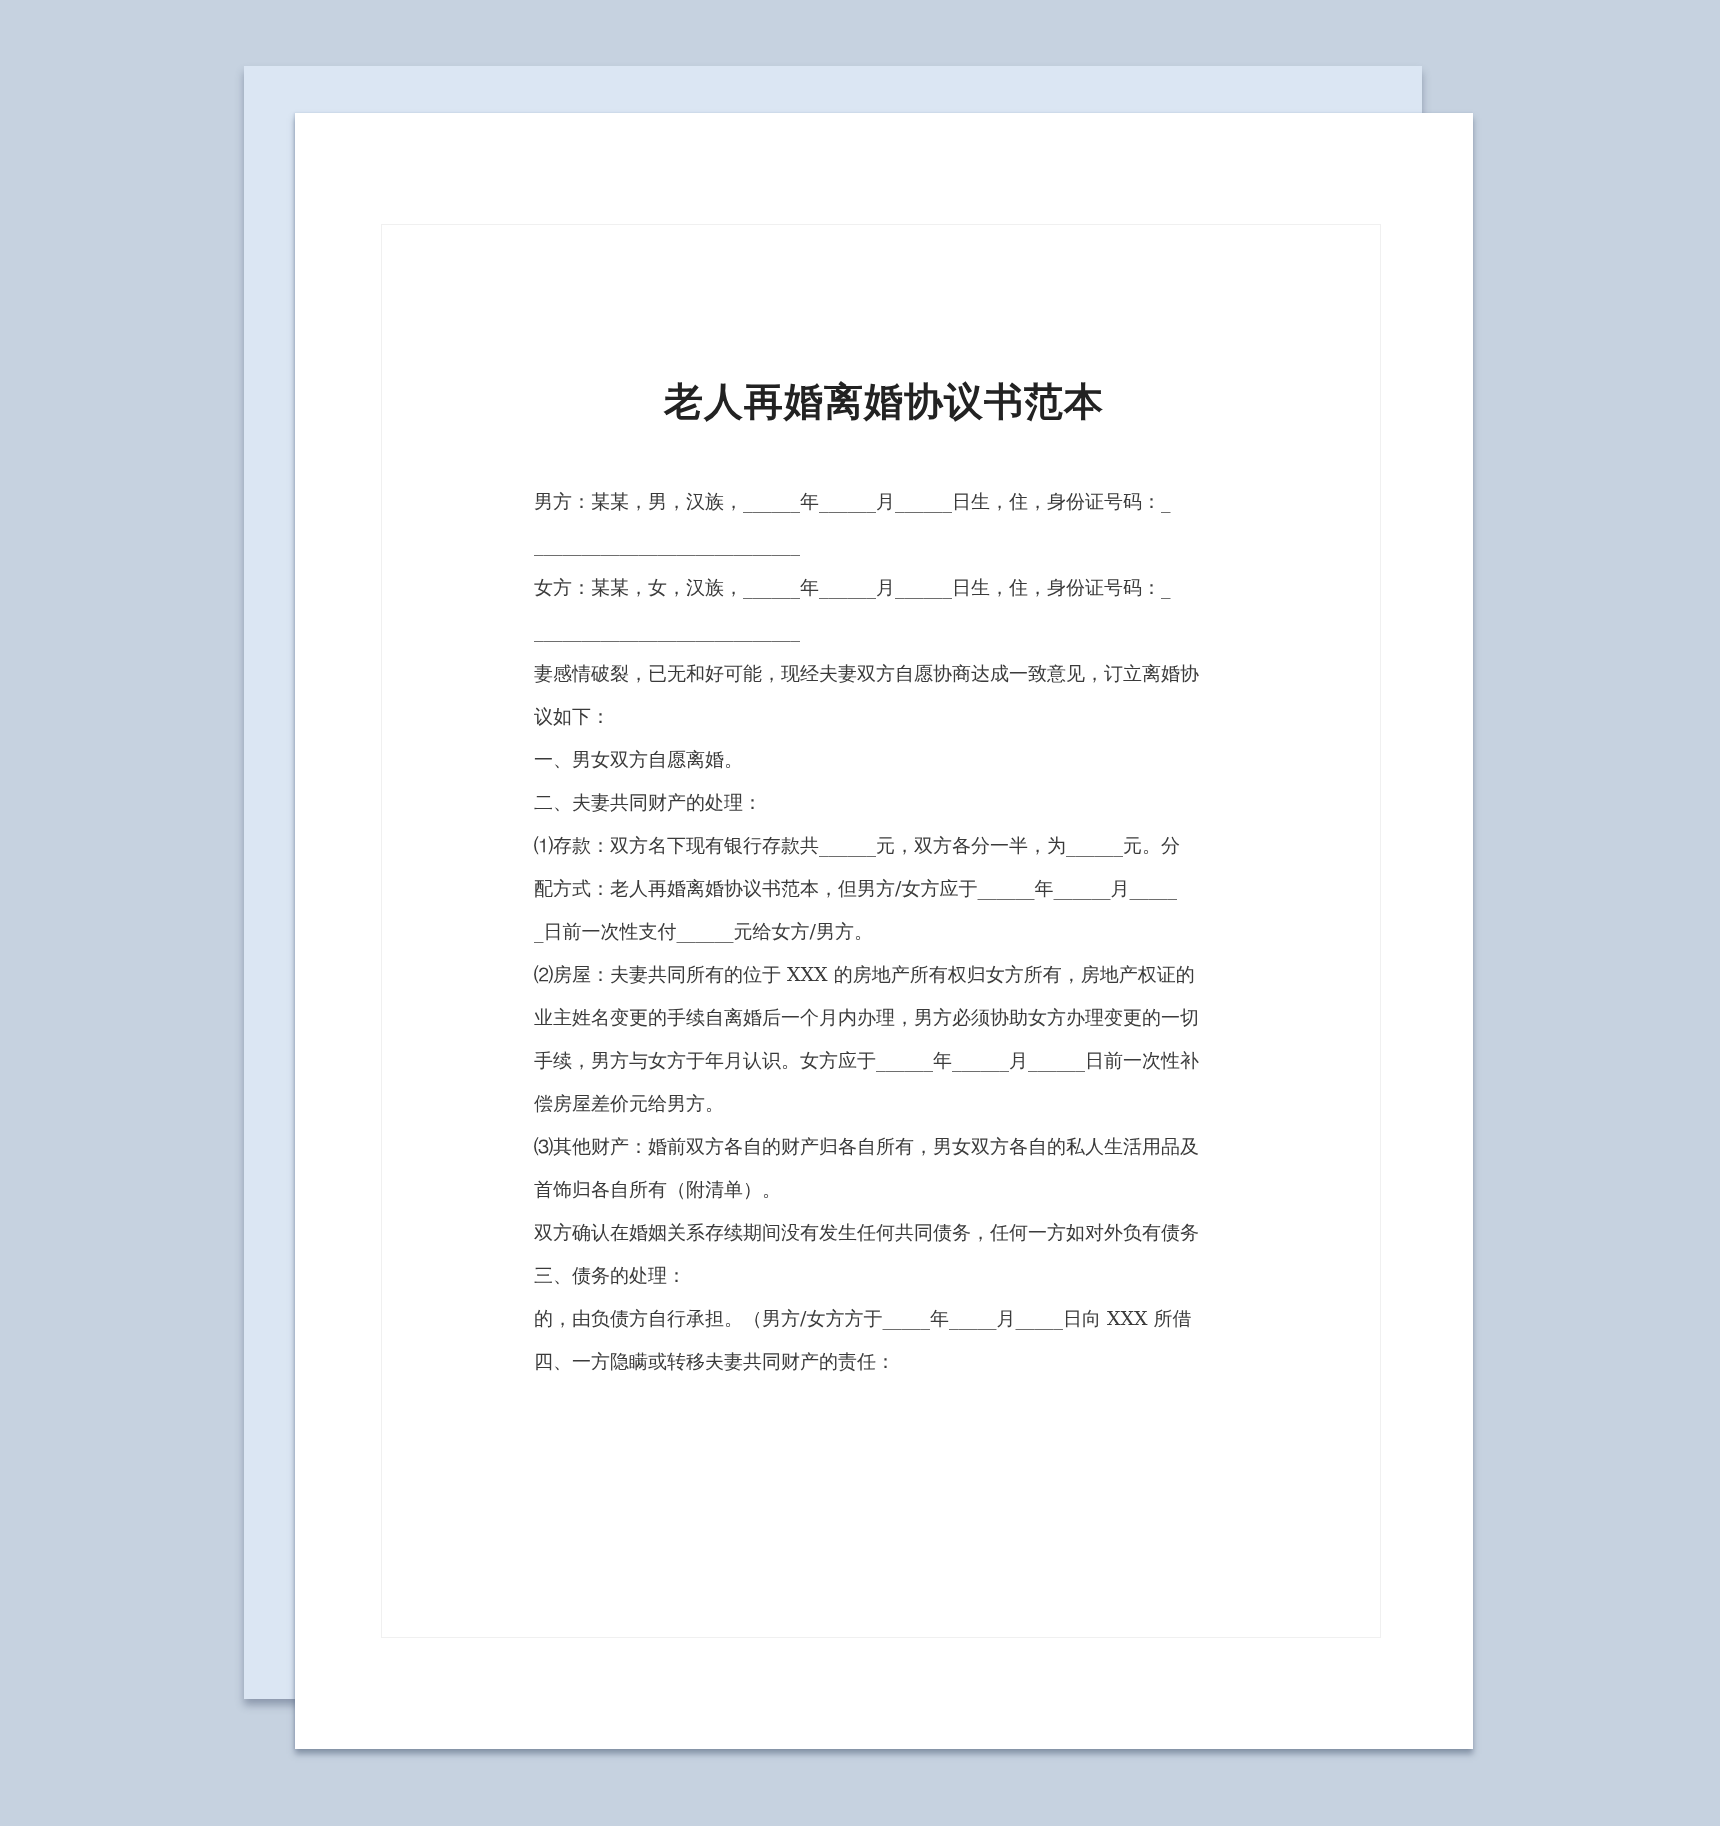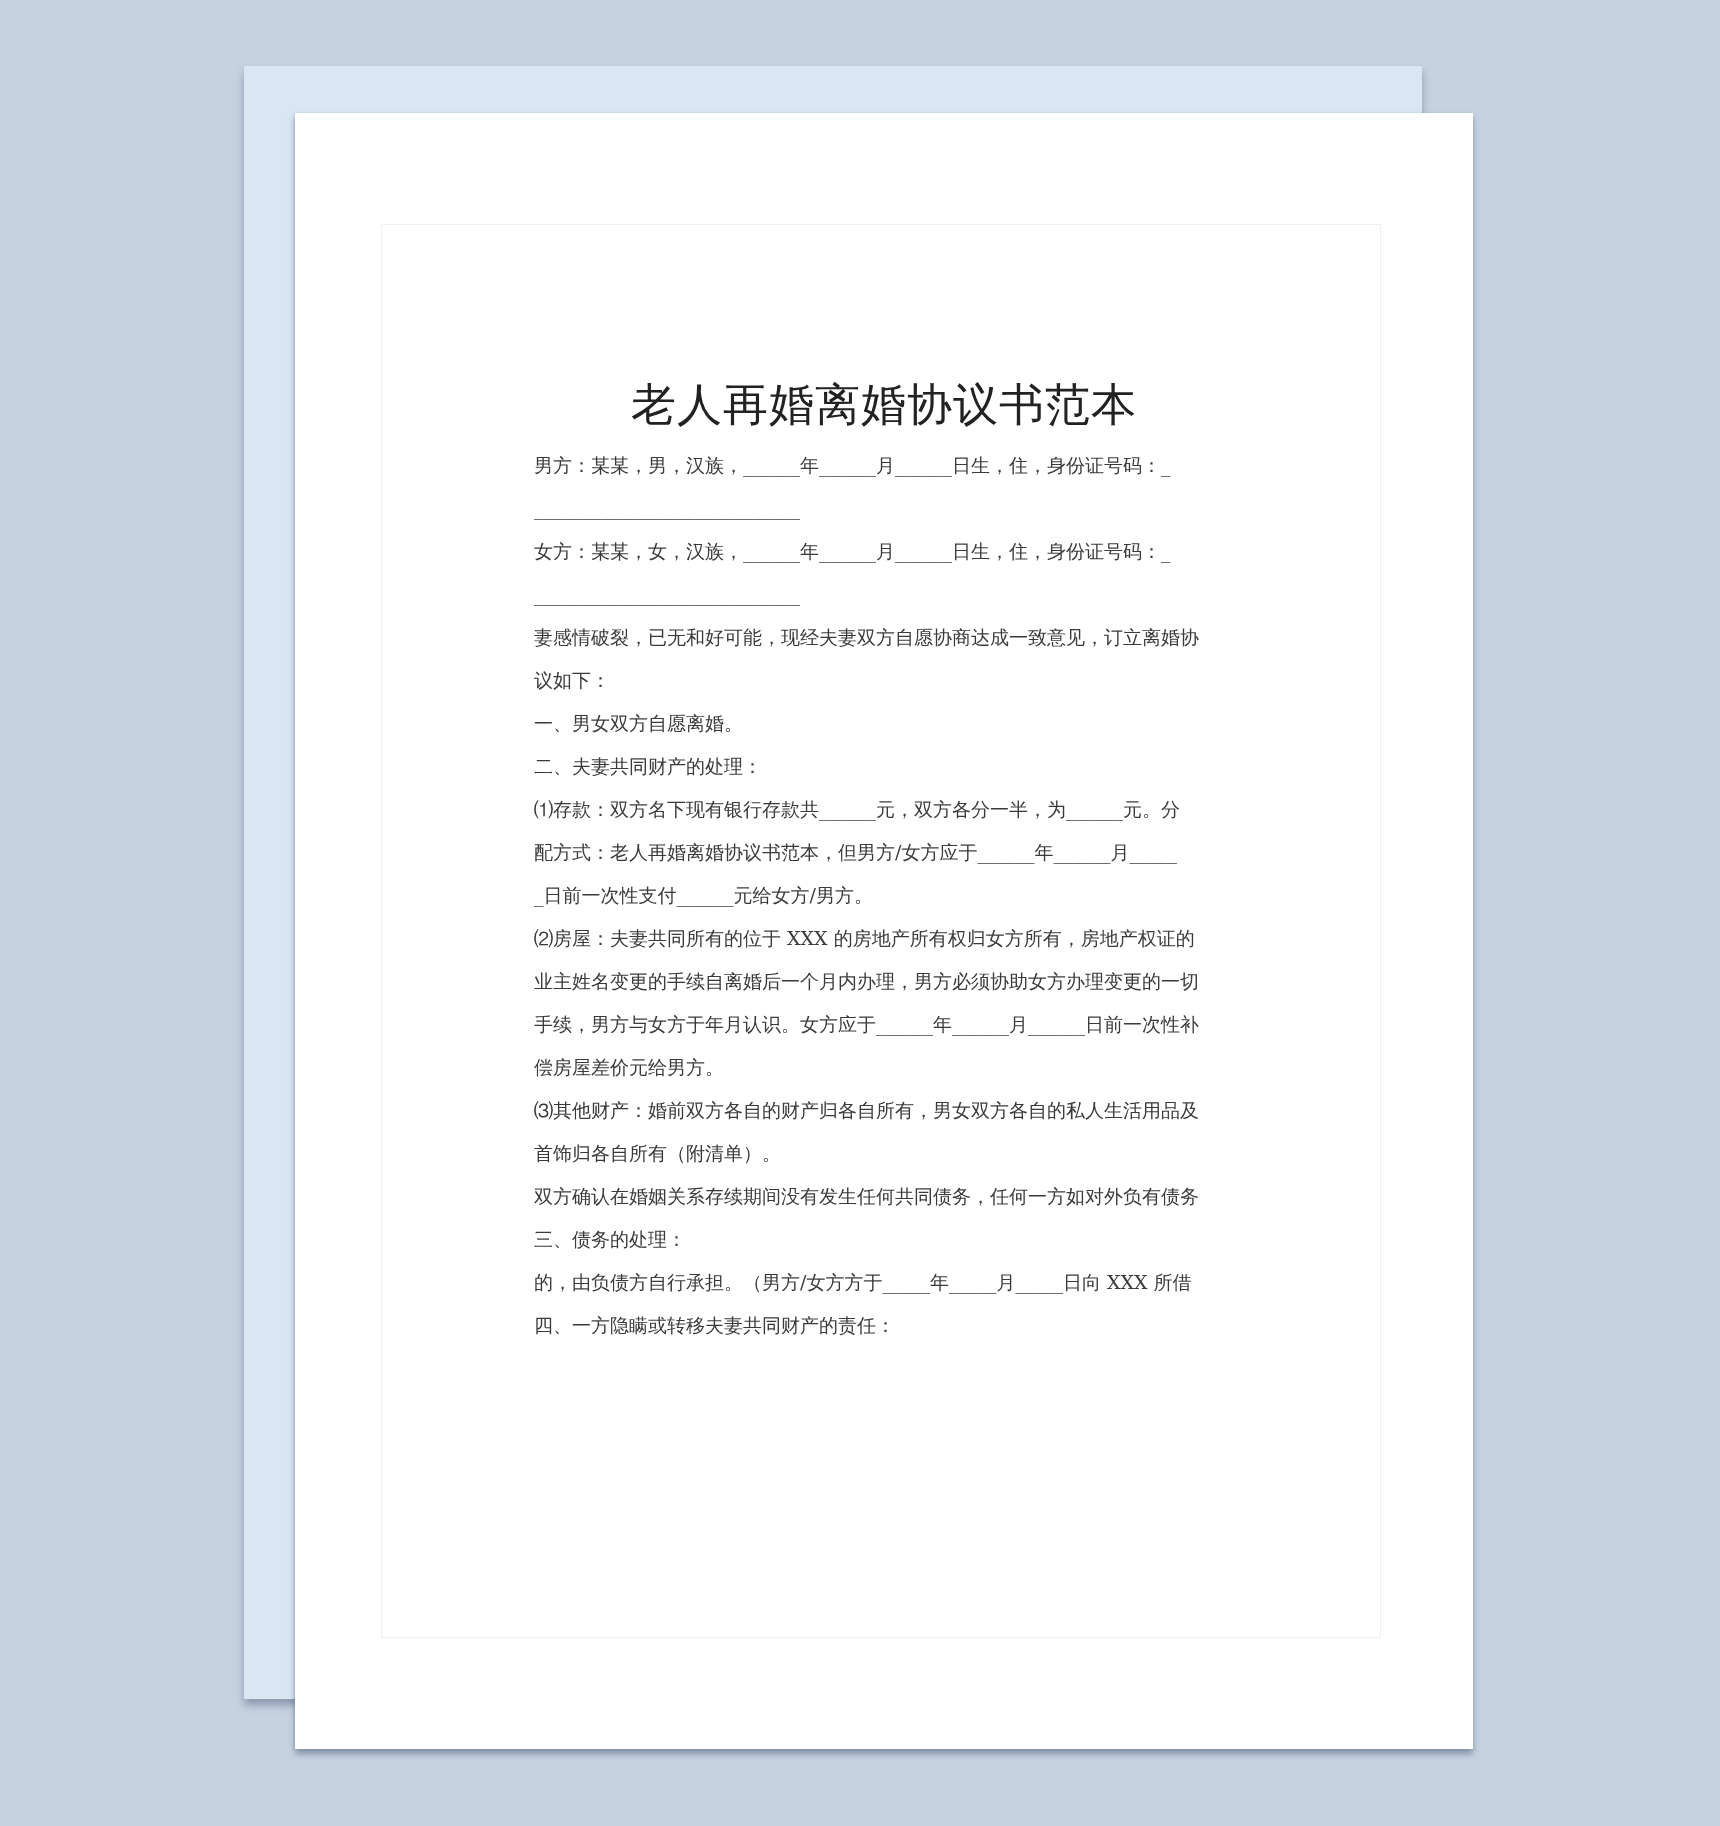--- a/index.html
+++ b/index.html
@@ -31,30 +31,30 @@
       width: 1000px; height: 1414px;
       border: 1px solid #f0f0f0;
       box-sizing: border-box;
     }
     .doc-title {
       position: absolute;
       left: 0; right: 0;
       top: 262px;
       text-align: center;
       font-family: "DejaVu Sans", "Liberation Sans", sans-serif;
-      font-weight: normal;
-      font-size: 45px;
+      font-weight: bold;
+      font-size: 39px;
       letter-spacing: 1px;
       color: #222222;
       margin: 0;
     }
     .doc-body {
       position: absolute;
       left: 239px;
-      top: 331px;
+      top: 367px;
       width: 700px;
       color: #3a3a3a;
       font-size: 19px;
       line-height: 43px;
     }
     .doc-line {
       display: block;
       white-space: pre;
       margin: 0;
       height: 43px;

